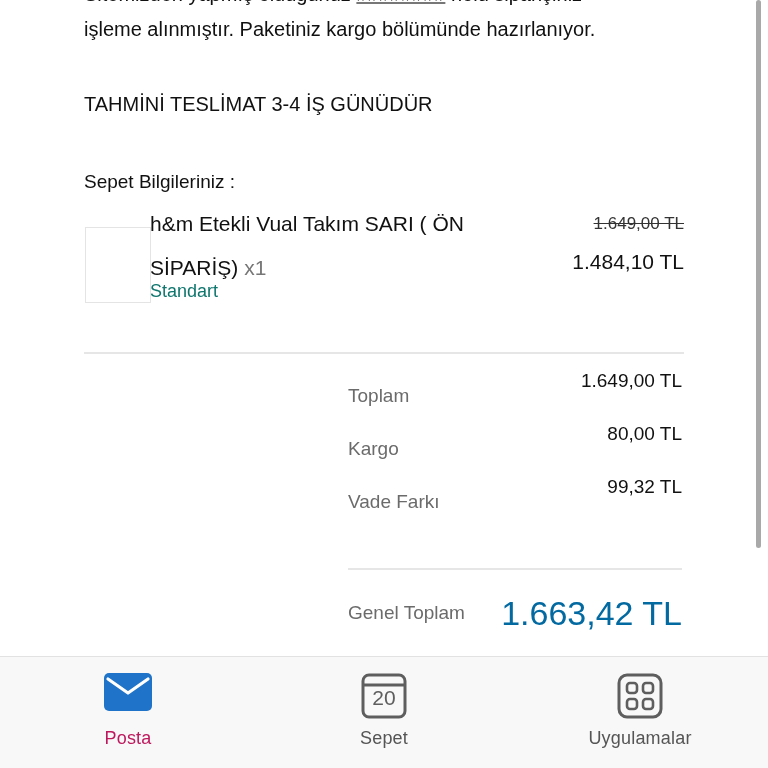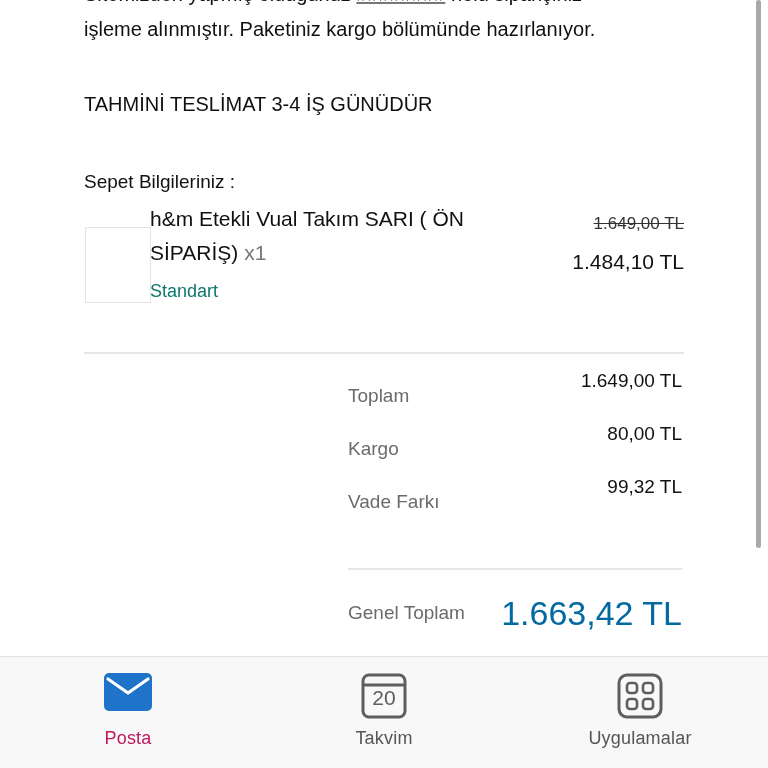--- a/index.html
+++ b/index.html
@@ -27,21 +27,21 @@
     .delivery { position: absolute; top: 113px; left: 0; font-size: 20px; white-space: nowrap; }
     .basket-title { position: absolute; top: 191px; left: 0; font-size: 19px; white-space: nowrap; }
 
     .product { position: absolute; top: 230px; left: 0; width: 600px; height: 110px; }
     .thumb {
       position: absolute; left: 1px; top: 17px; width: 66px; height: 76px;
       border: 1.5px solid #e4e4e4; background: #fff;
     }
     .p-name {
       position: absolute; left: 66px; top: -8px; width: 340px;
-      font-size: 21px; line-height: 34px; color: #111;
+      font-size: 21px; line-height: 44px; color: #111;
     }
     .p-qty { color: #777; }
     .p-variant {
       position: absolute; left: 66px; top: 71px; font-size: 18px; color: #0f766e;
     }
     .p-old {
       position: absolute; right: 0; top: 4px; font-size: 17px; color: #333;
       text-decoration: line-through;
     }
     .p-new {
@@ -152,21 +152,21 @@
     <span class="label">Posta</span>
   </div>
   <div class="tab tab-takvim">
     <span class="icon">
       <svg width="46" height="46" viewBox="0 0 46 46">
         <rect x="2" y="2" width="42" height="42" rx="6" fill="none" stroke="#5e5e5e" stroke-width="3"></rect>
         <line x1="2" y1="12" x2="44" y2="12" stroke="#5e5e5e" stroke-width="3"></line>
       </svg>
     </span>
     <span style="position:absolute; top:29px; font-size:21px; color:#5e5e5e;">20</span>
-    <span class="label">Takvim</span>
+    <span class="label">Sepet</span>
   </div>
   <div class="tab tab-apps">
     <span class="icon">
       <svg width="46" height="46" viewBox="0 0 46 46">
         <rect x="2" y="2" width="42" height="42" rx="8" fill="none" stroke="#5e5e5e" stroke-width="3"></rect>
         <rect x="10" y="10" width="10" height="10" rx="3" fill="none" stroke="#5e5e5e" stroke-width="2.6"></rect>
         <rect x="26" y="10" width="10" height="10" rx="3" fill="none" stroke="#5e5e5e" stroke-width="2.6"></rect>
         <rect x="10" y="26" width="10" height="10" rx="3" fill="none" stroke="#5e5e5e" stroke-width="2.6"></rect>
         <rect x="26" y="26" width="10" height="10" rx="3" fill="none" stroke="#5e5e5e" stroke-width="2.6"></rect>
       </svg>

